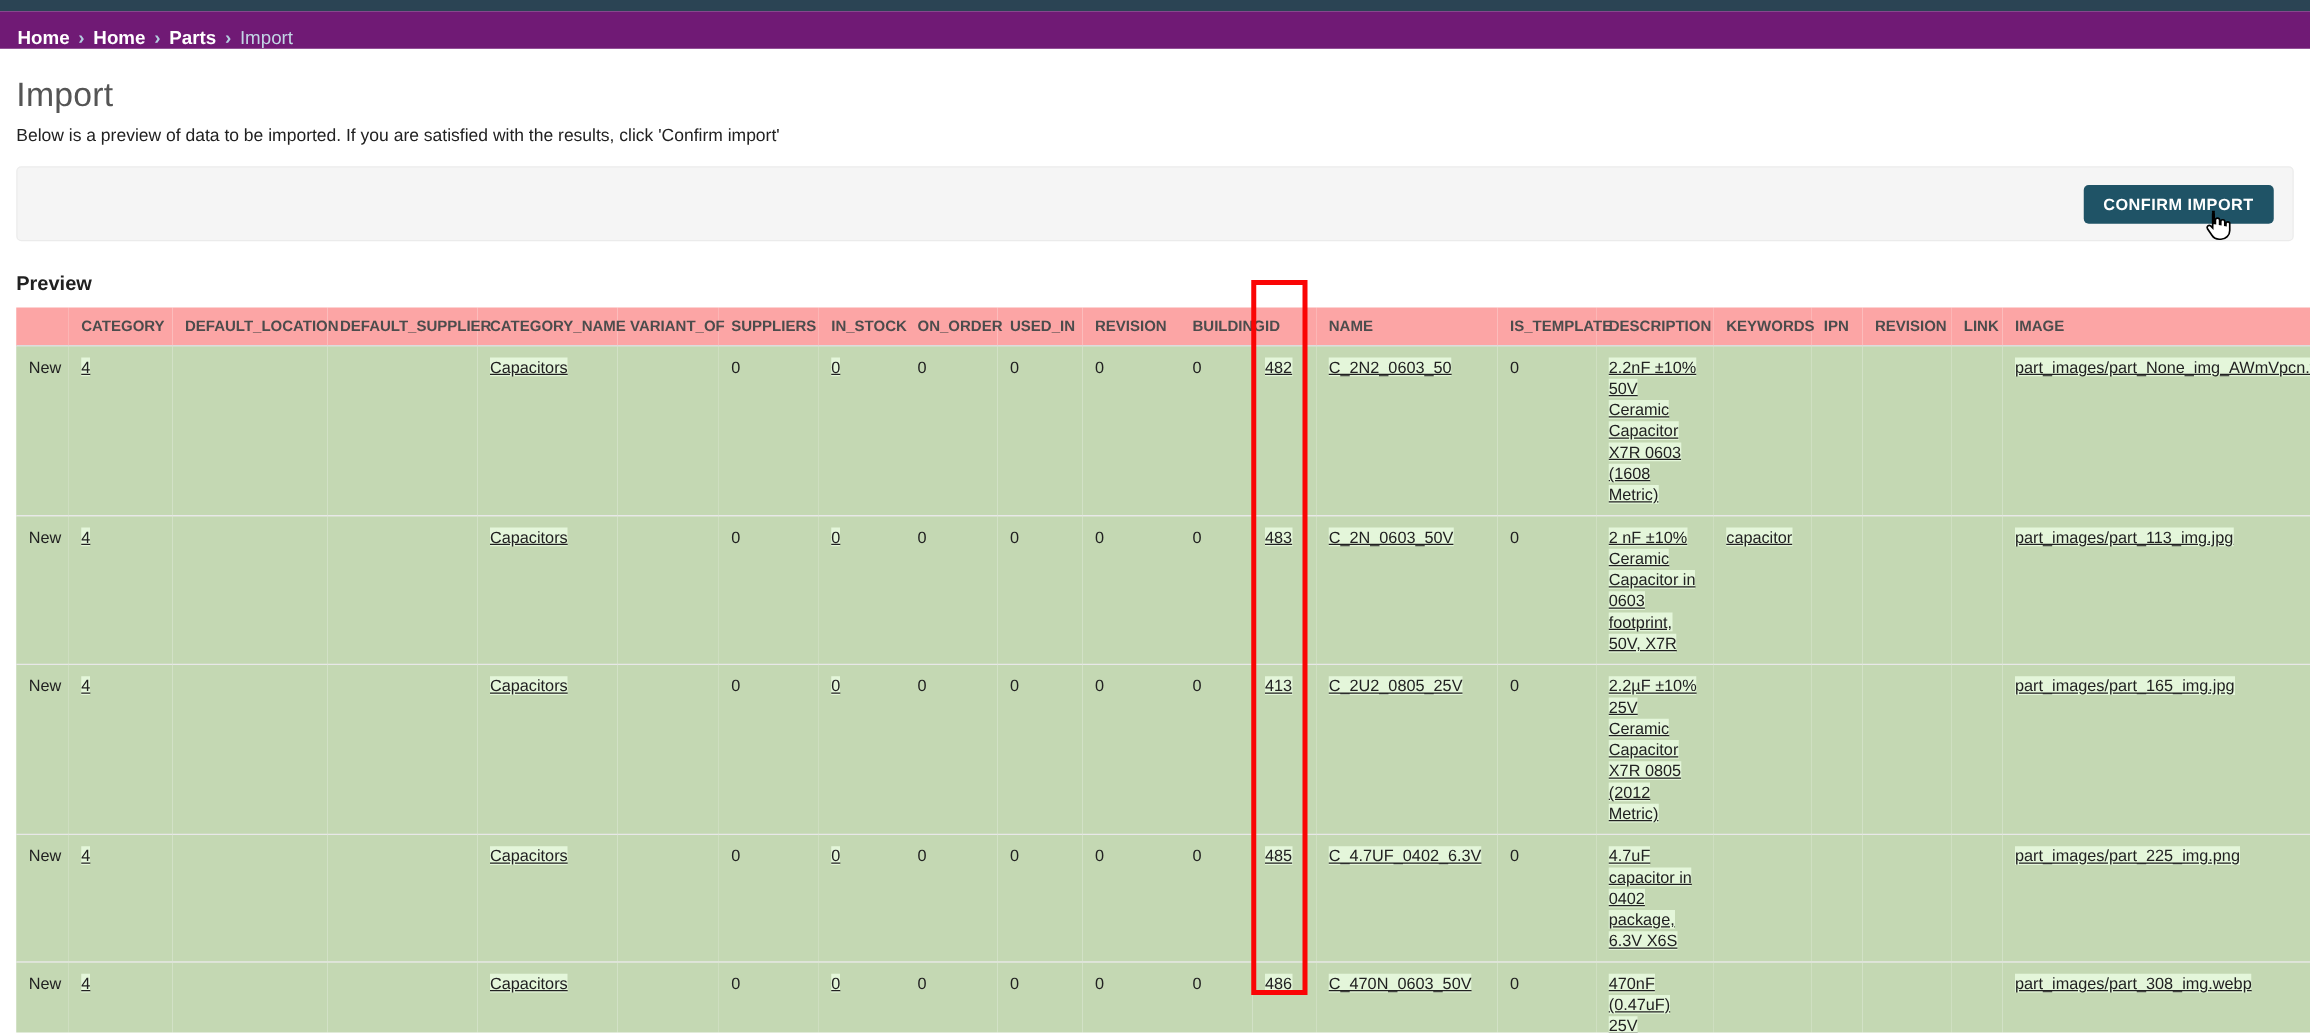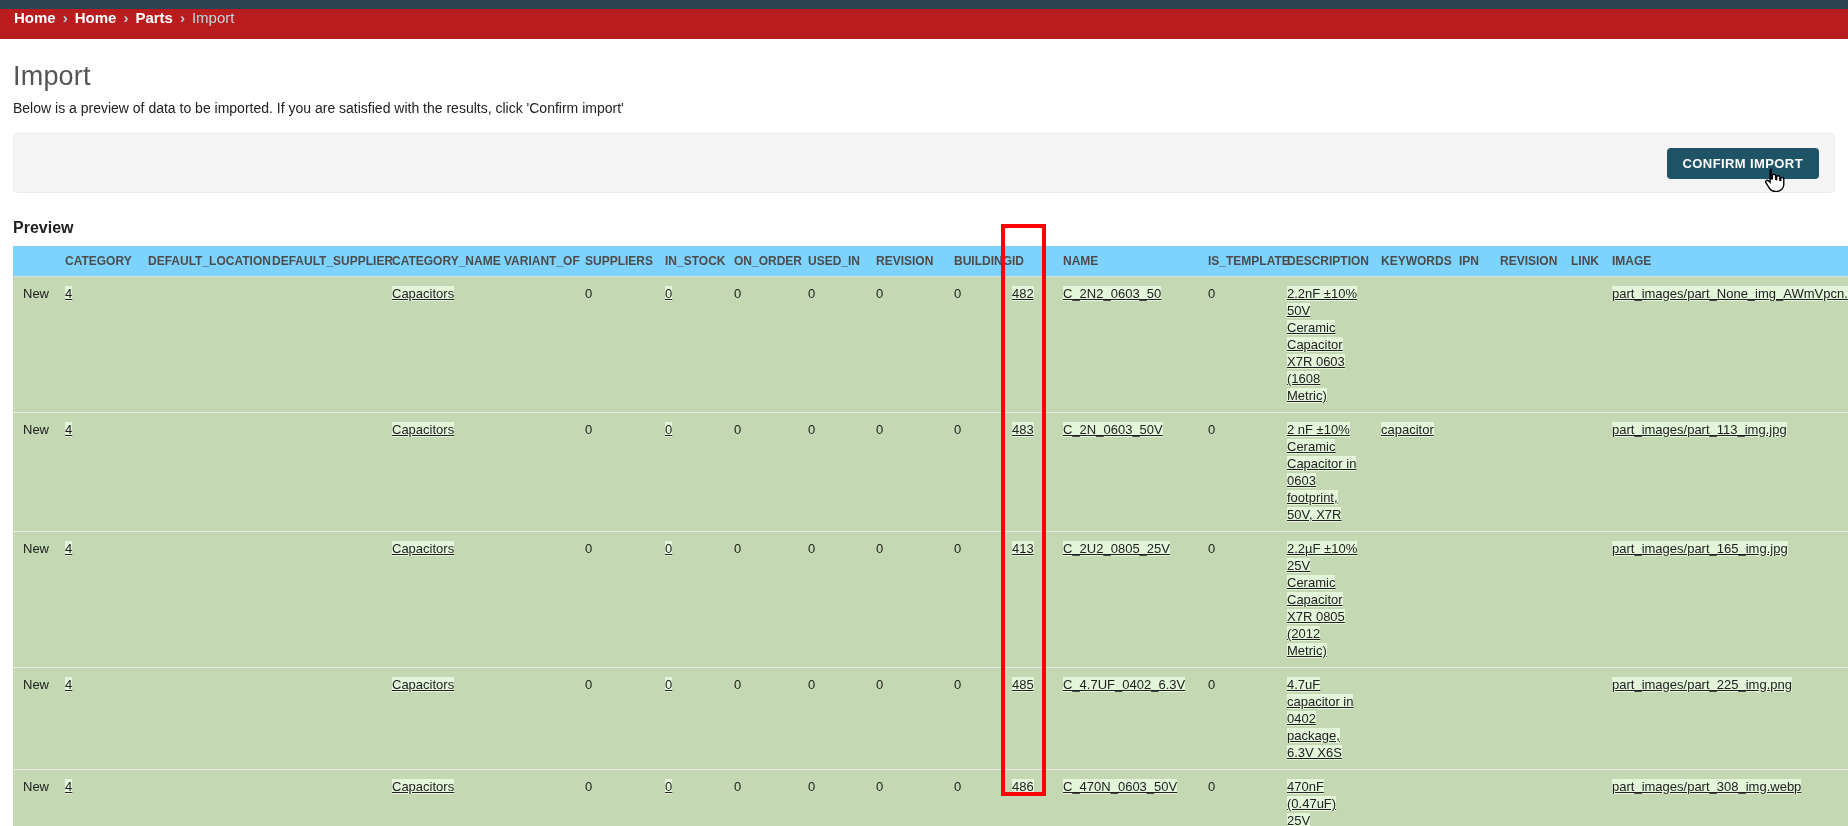--- a/index.html
+++ b/index.html
@@ -1,40 +1,40 @@
 <!DOCTYPE html>
 <html><head>
 <meta charset="utf-8">
 <style>
   * { margin:0; padding:0; box-sizing:border-box; }
   html,body { width:1848px; height:826px; overflow:hidden; background:#fff;
     font-family:"Liberation Sans", sans-serif; color:#212121; }
   body { position:relative; }
 
   .topstrip { height:9px; background:#2b4454; }
-  .breadcrumb-bar { height:30px; background:#b91c1c; display:flex; align-items:flex-start;
+  .breadcrumb-bar { height:30px; background:#701a75; display:flex; align-items:flex-end;
     padding:0 14px; font-size:15px; }
   .breadcrumb-bar a { color:#ffffff; font-weight:bold; text-decoration:none; cursor:pointer; }
   .breadcrumb-sep { color:#b4cde0; margin:0 7px; font-weight:bold; }
   .breadcrumb-current { color:#c3d6e5; }
 
   .content { padding:0 13px; }
   h1.page-title { font-size:27px; font-weight:400; color:#555; margin-top:22px; letter-spacing:.2px; }
   p.instruction { font-size:14px; margin-top:8px; color:#212121; }
 
   .toolbar-panel { margin-top:17px; height:60px; background:#f5f5f5; border:1px solid #ebebeb;
     border-radius:4px; position:relative; }
   .confirm-btn { position:absolute; right:15px; top:14px; height:31px; padding:0 16px;
     background:#1f5366; color:#fff; border:none; border-radius:4px; font-size:13px;
     font-weight:bold; letter-spacing:.4px; font-family:"Liberation Sans",sans-serif; cursor:pointer; }
 
   h2.preview-heading { font-size:16px; font-weight:bold; color:#212121; margin-top:26px; }
 
   table.preview { border-collapse:collapse; table-layout:fixed; margin-top:9px; width:1859px; }
-  thead th { background:#7dd3fc; font-size:12px; font-weight:bold; color:#4c4c4c;
+  thead th { background:#fca5a5; font-size:12px; font-weight:bold; color:#4c4c4c;
     text-align:left; padding:8px 10px; white-space:nowrap; border-bottom:1px solid #dcdcdc; }
   tbody tr { background:#c4d8b3; border-top:1px solid #e8e8e8; }
   tbody td { padding:8px 10px; font-size:13px; line-height:17px; vertical-align:top; color:#212121; }
   td ins { background:#e4f6da; text-decoration:underline; }
   td.c-image, td.c-name { white-space:nowrap; }
 
   col.c-action{width:42px} col.c-category{width:83px} col.c-default_location{width:124px}
   col.c-default_supplier{width:120px} col.c-category_name{width:112px} col.c-variant_of{width:81px}
   col.c-suppliers{width:80px} col.c-in_stock{width:69px} col.c-on_order{width:74px}
   col.c-used_in{width:68px} col.c-allocated{width:78px} col.c-building{width:58px}

